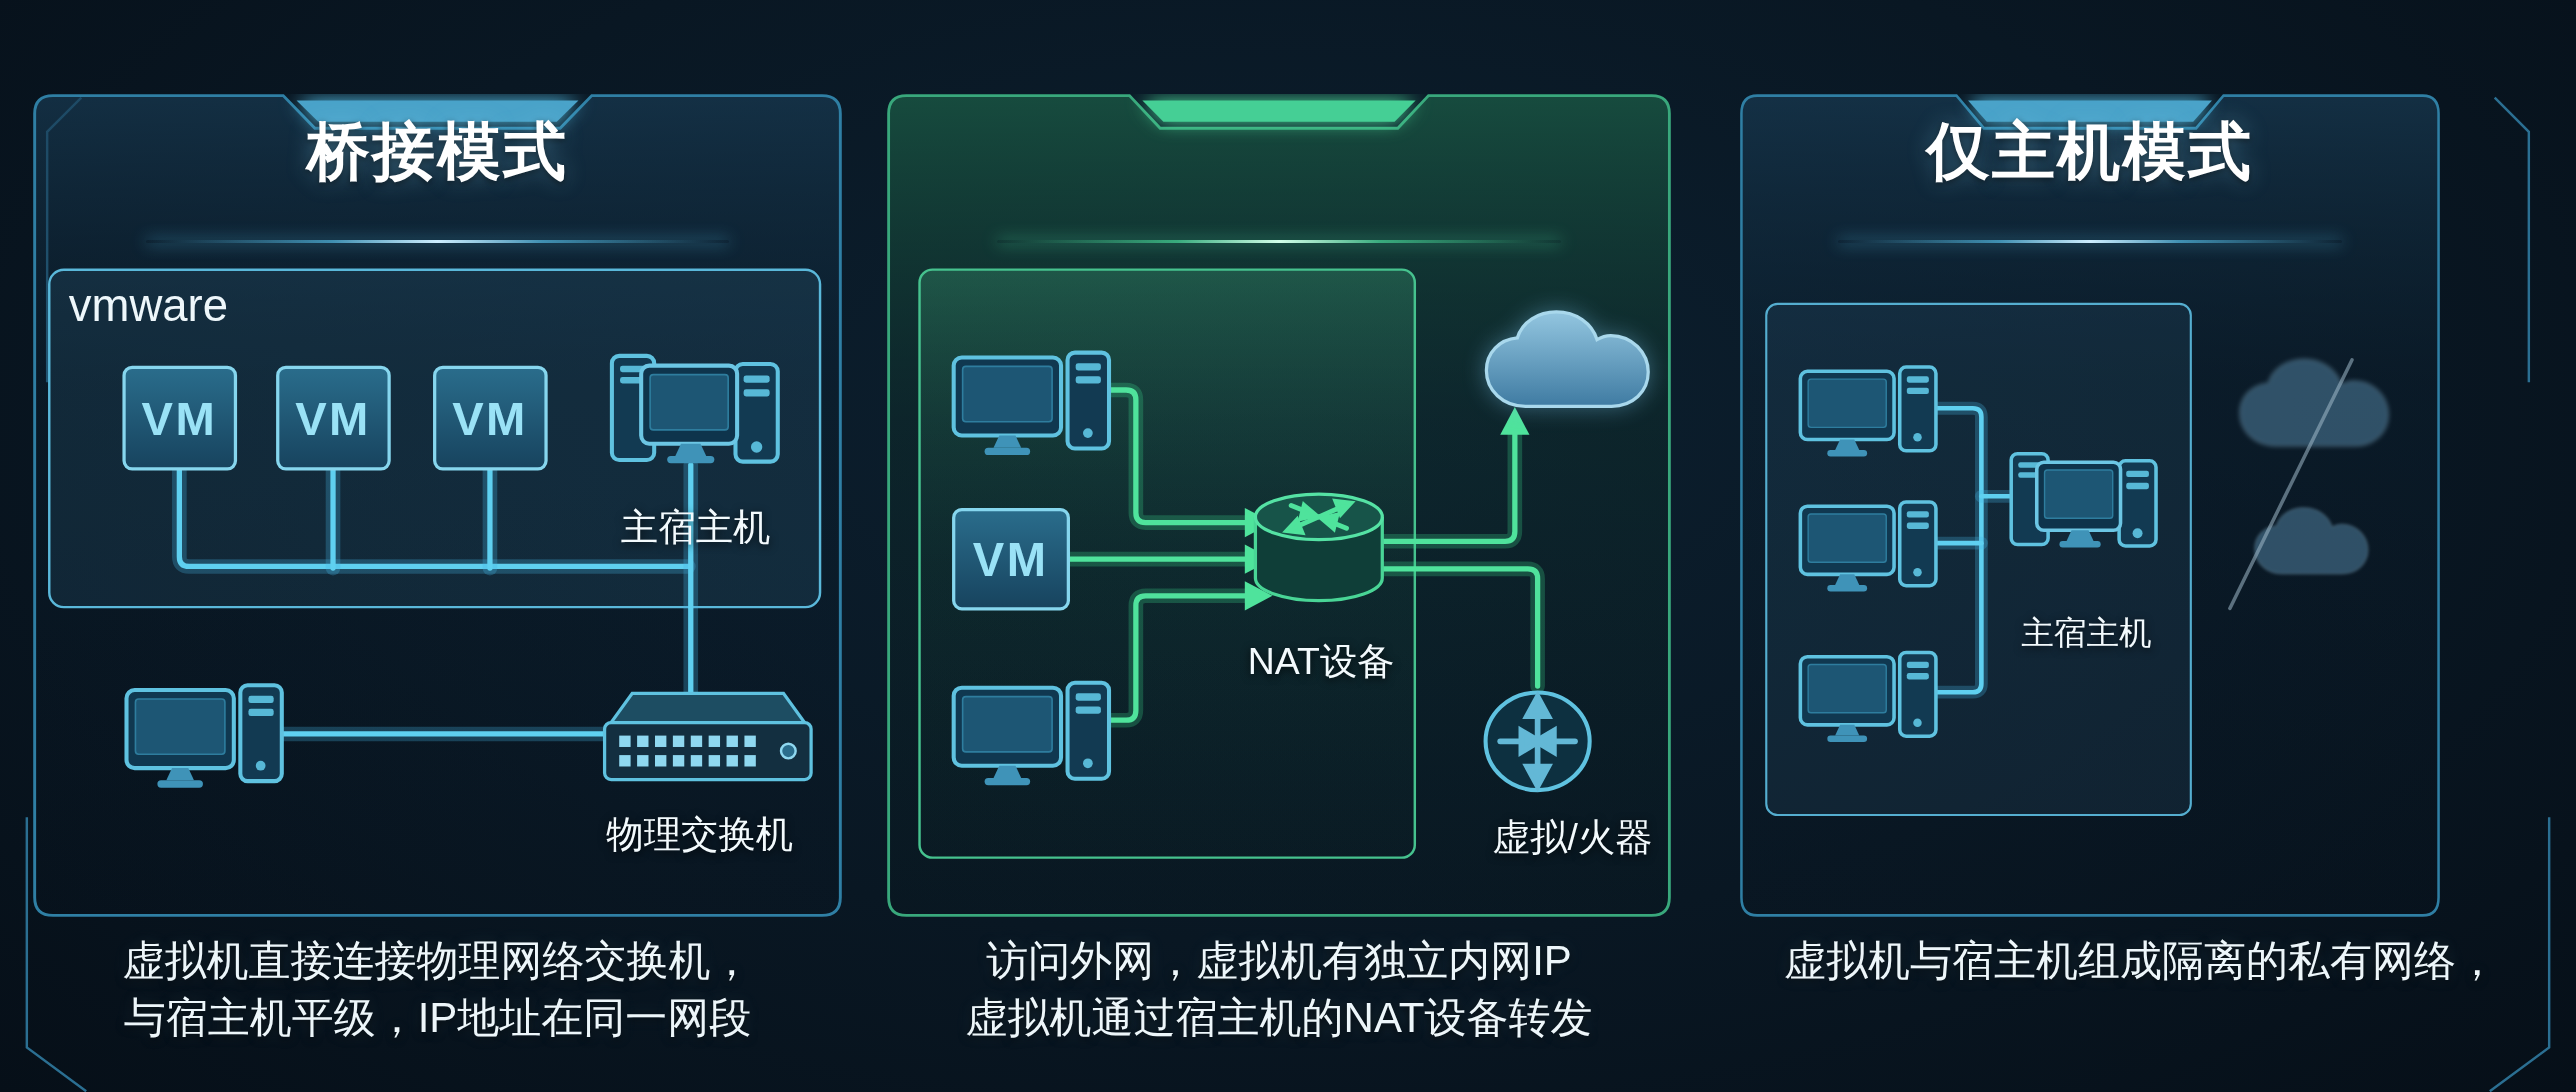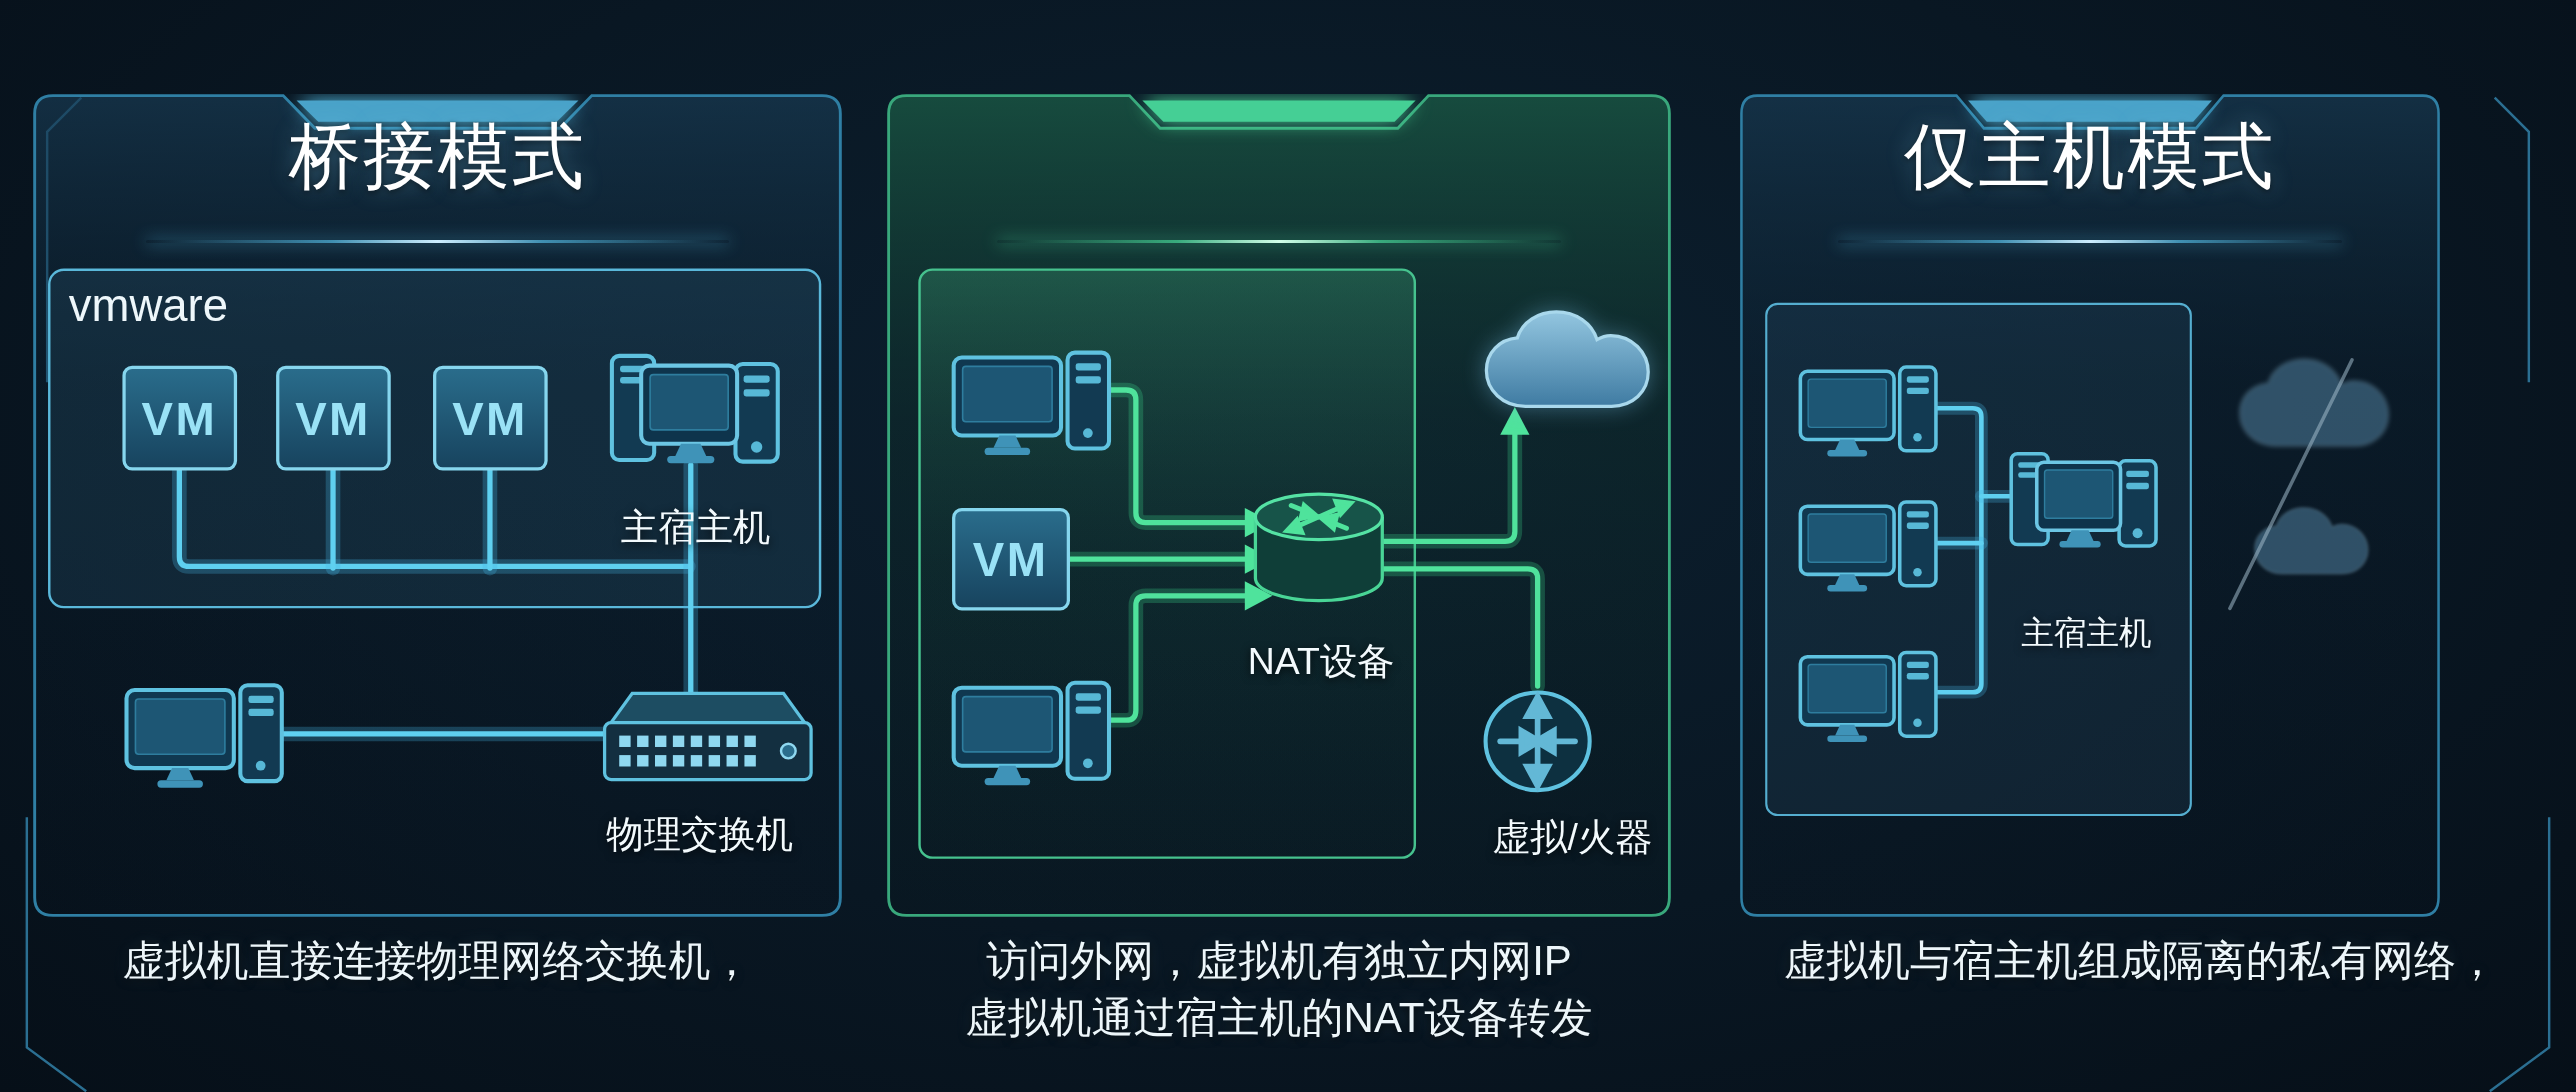--- a/index.html
+++ b/index.html
@@ -18,21 +18,21 @@
   .panel{ position:absolute; top:94px; height:823px; z-index:1; }
   #panel-1{ left:33px;  width:809px; }
   #panel-2{ left:887px; width:784px; }
   #panel-3{ left:1740px; width:700px; }
   .frame, .diagram{ position:absolute; left:0; top:0; width:100%; height:100%; }
   .glow-b{ filter:drop-shadow(0 0 12px rgba(90,200,240,.95)); }
   .glow-g{ filter:drop-shadow(0 0 12px rgba(80,230,160,.95)); }
   .title{
     position:absolute; top:21px; left:0; right:0;
     text-align:center;
-    font-size:72px; font-weight:normal; color:#ffffff;
+    font-size:63px; font-weight:bold; color:#ffffff;
     letter-spacing:2.4px; line-height:1.15;
     text-shadow:0 0 21px rgba(140,220,255,.35), 0 2.4px 6.5px rgba(0,0,0,.65);
     z-index:3;
   }
   .divider{
     position:absolute; top:146px; left:14%; width:72%; height:3.3px;
     border-radius:2.4px; z-index:2;
   }
   .divider.blue{
     background:linear-gradient(90deg, rgba(80,180,220,0) 0%, rgba(80,180,220,.75) 32%, #cdeeff 50%, rgba(80,180,220,.75) 68%, rgba(80,180,220,0) 100%);
@@ -322,20 +322,21 @@
       <text x="488" y="700" text-anchor="middle" class="lbl">主宿主机</text>
 
       <use href="#cloudP" xlink:href="#cloudP" transform="translate(700,295) scale(1.05)" class="cloud-faded"></use>
       <use href="#cloudP" xlink:href="#cloudP" transform="translate(722,505) scale(0.8)" class="cloud-faded"></use>
       <path d="M862,300 L690,650" stroke="#9fb9c9" stroke-width="5" opacity="0.55" stroke-linecap="round"></path>
     </svg>
   </div>
 
   <div class="caption" id="caption-1">
     <div>虚拟机直接连接物理网络交换机，</div>
+    <div>与宿主机平级，IP地址在同一网段</div>
   </div>
   <div class="caption" id="caption-2">
     <div>访问外网，虚拟机有独立内网IP</div>
     <div>虚拟机通过宿主机的NAT设备转发</div>
   </div>
   <div class="caption" id="caption-3">
     <div>虚拟机与宿主机组成隔离的私有网络，</div>
   </div>
 
 </div>

